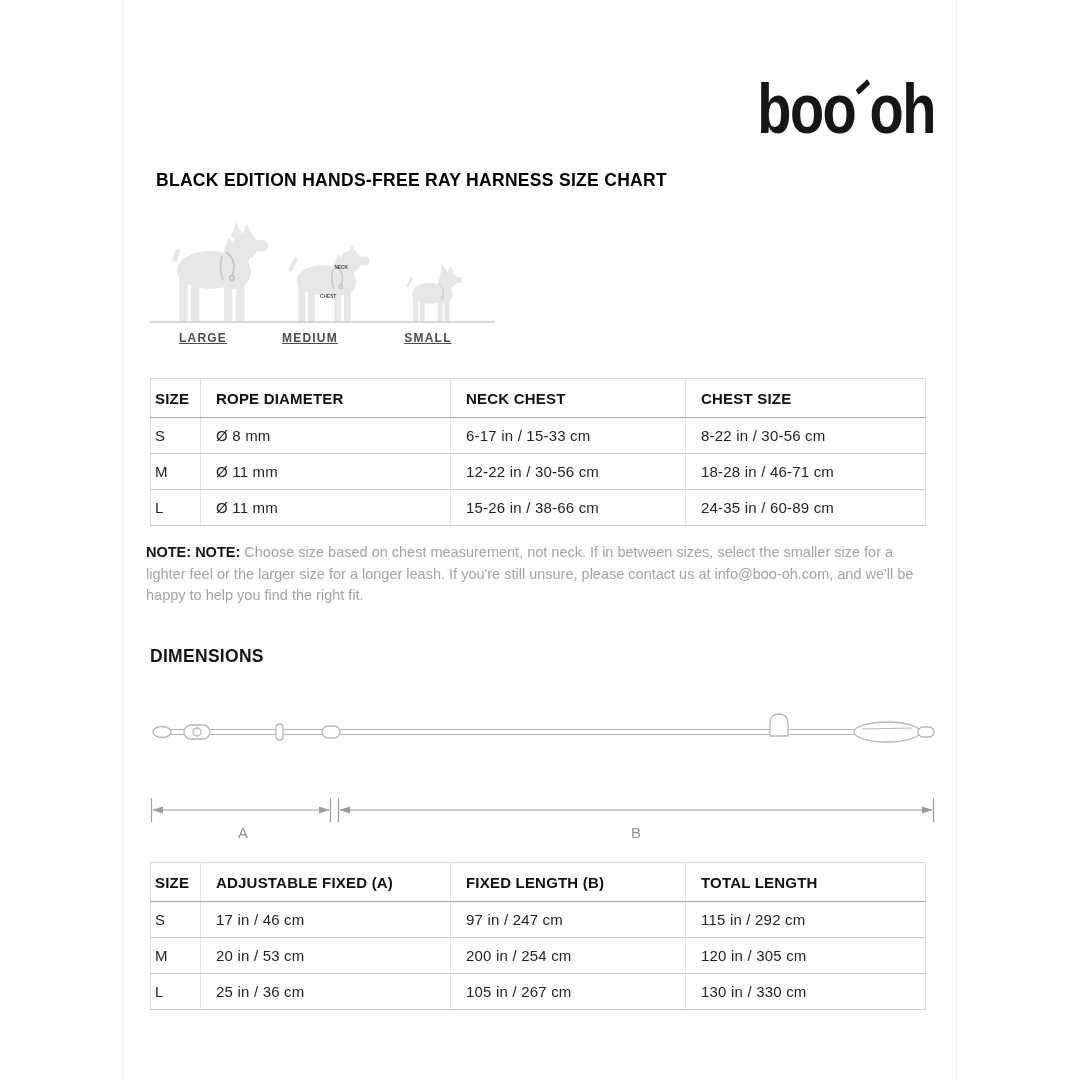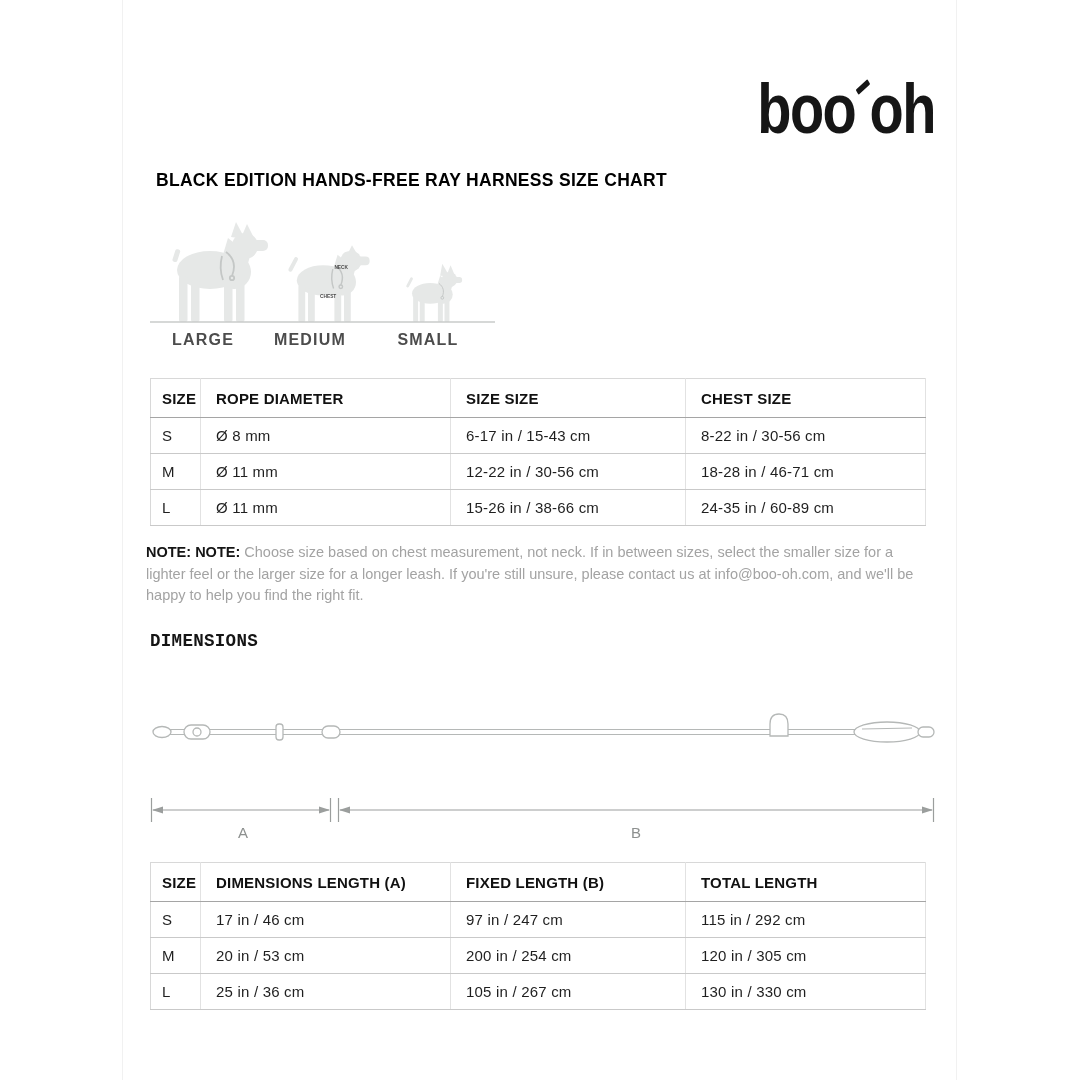--- a/index.html
+++ b/index.html
@@ -24,53 +24,53 @@
 
   .title{
     position:absolute;left:150px;top:170px;font-size:17.5px;font-weight:700;
     letter-spacing:0.3px;color:#000000;margin-left:6px;
   }
 
   
   .dogs-svg{position:absolute;left:150px;top:212px;}
   .dog-labels{position:absolute;left:150px;top:331px;width:345px;height:18px;}
   .dog-label{
-    position:absolute;transform:translateX(-50%);font-size:16px;font-weight:700;
-    letter-spacing:1.2px;color:#4c4c4c;white-space:nowrap;
+    position:absolute;transform:translateX(-50%);font-size:12px;font-weight:700;
+    letter-spacing:1.2px;color:#4c4c4c;white-space:nowrap;text-decoration:underline;
   }
   .dog-label.l1{left:53px;} .dog-label.l2{left:160px;} .dog-label.l3{left:278px;}
 
   
   table{
     position:absolute;left:150px;border-collapse:collapse;table-layout:fixed;
     width:775px;font-size:15px;
   }
   .table1{top:378px;} .table2{top:862px;}
   table{border:1px solid #d8d8d8;}
   col.c0{width:50px;} col.c1{width:250px;} col.c2{width:235px;} col.c3{width:240px;}
   th{
     text-align:left;font-weight:700;color:#111;height:38px;padding:0 6px 0 15px;
     border-right:1px solid #e2e2e2;border-bottom:1.5px solid #a5a5a5;letter-spacing:0.2px;
   }
   td{
     color:#1f1f1f;height:35px;padding:0 6px 0 15px;
     border-right:1px solid #e2e2e2;border-bottom:1px solid #c9c9c9;letter-spacing:0.2px;
   }
-  th:first-child,td:first-child{padding-left:11px;}
+  th:first-child,td:first-child{padding-left:4px;}
 
   
   .note{
     position:absolute;left:146px;top:542px;width:782px;font-size:14.5px;
     line-height:21.5px;color:#a3a3a3;
   }
   .note b{color:#141414;font-weight:700;}
 
   .dim-heading{
-    position:absolute;left:150px;top:631px;font-size:17.5px;font-weight:700;
-    letter-spacing:0.3px;color:#141414;font-family:Liberation Mono, monospace;
+    position:absolute;left:150px;top:646px;font-size:17.5px;font-weight:700;
+    letter-spacing:0.3px;color:#141414;
   }
   .leash-svg{position:absolute;left:150px;top:698px;}
   .arrows-svg{position:absolute;left:150px;top:792px;}
 
   svg .dogfill{fill:#e6e8e7;stroke:none;}
   svg .harness{fill:none;stroke:#c4c7c6;stroke-width:1.8;}
   svg .hw{fill:#ffffff;stroke:#b5b8b7;stroke-width:1.3;}
   svg .rope{stroke:#b5b8b7;stroke-width:1;fill:none;}
   svg .dim{stroke:#9b9e9d;stroke-width:1.2;fill:none;}
   svg .dimfill{fill:#9b9e9d;stroke:none;}
@@ -166,29 +166,29 @@
   <colgroup>
       <col class="c0">
       <col class="c1">
       <col class="c2">
       <col class="c3">
     </colgroup>
 <thead>
       <tr>
         <th>SIZE</th>
         <th>ROPE DIAMETER</th>
-        <th>SIZE SIZE</th>
+        <th>NECK CHEST</th>
         <th>CHEST SIZE</th>
       </tr>
     </thead>
     <tbody>
       <tr>
         <td>S</td>
         <td>Ø 8 mm</td>
-        <td>6-17 in / 15-43 cm</td>
+        <td>6-17 in / 15-33 cm</td>
         <td>8-22 in / 30-56 cm</td>
       </tr>
       <tr>
         <td>M</td>
         <td>Ø 11 mm</td>
         <td>12-22 in / 30-56 cm</td>
         <td>18-28 in / 46-71 cm</td>
       </tr>
       <tr>
         <td>L</td>
@@ -235,21 +235,21 @@
 <table class="table2">
   <colgroup>
       <col class="c0">
       <col class="c1">
       <col class="c2">
       <col class="c3">
     </colgroup>
 <thead>
       <tr>
         <th>SIZE</th>
-        <th>DIMENSIONS LENGTH (A)</th>
+        <th>ADJUSTABLE FIXED (A)</th>
         <th>FIXED LENGTH (B)</th>
         <th>TOTAL LENGTH</th>
       </tr>
     </thead>
     <tbody>
       <tr>
         <td>S</td>
         <td>17 in / 46 cm</td>
         <td>97 in / 247 cm</td>
         <td>115 in / 292 cm</td>

